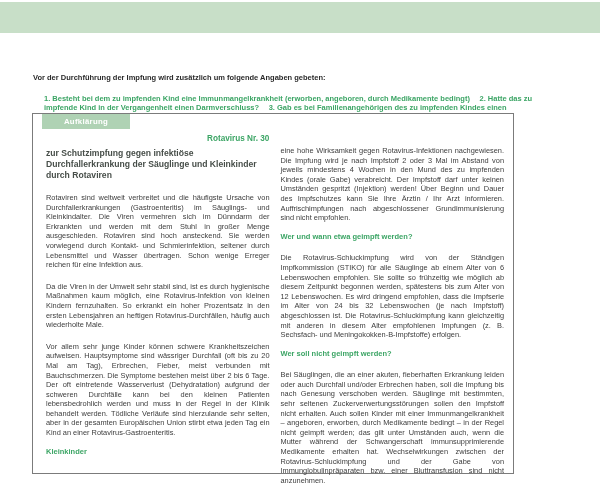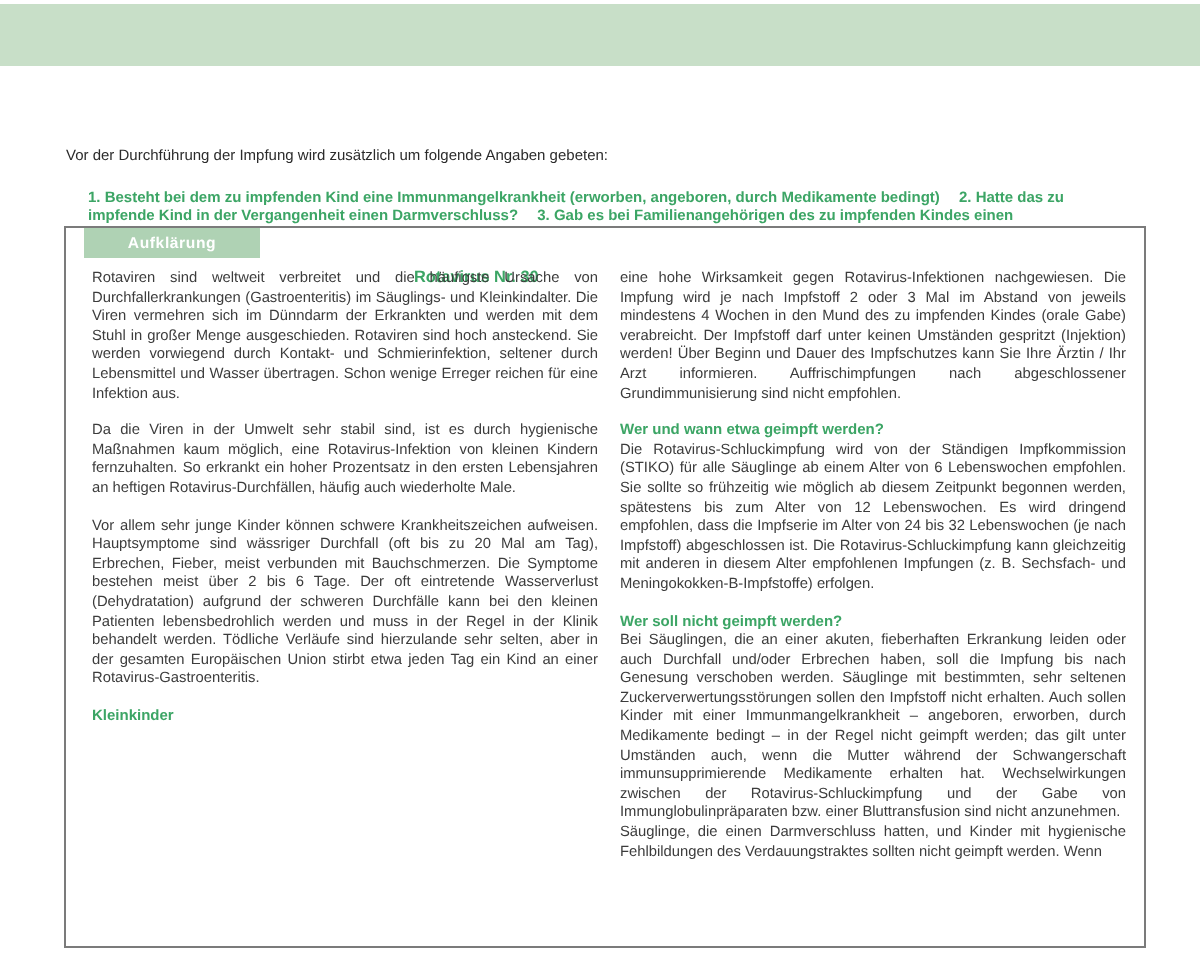--- a/index.html
+++ b/index.html
@@ -18,30 +18,30 @@
     position: absolute; left: 0; top: 2px;
     width: 600px; height: 31px;
     background: var(--banner);
   }
   .pre-form {
     position: absolute; left: 33px; top: 73px; width: 537px;
   }
   .pre-note {
     margin: 0 0 4px 0;
     font-size: 7.5px; line-height: 9.5px;
-    font-weight: normal; color: #2b2b2b;
+    font-weight: bold; color: #2b2b2b;
   }
   .pre-questions {
     margin: 11px;
     font-size: 7.5px; line-height: 9.5px;
     font-weight: bold; color: var(--accent);
   }
   .sheet {
     position: absolute; left: 32px; top: 113px;
-    width: 541px; height: 361px;
+    width: 482px; height: 361px;
     border: 1px solid #7b7b7b;
     background: #ffffff;
   }
   .tab {
     position: absolute; left: 9px; top: 0;
     width: 88px; height: 15px;
     background: var(--tab);
     color: #ffffff; font-weight: bold; font-size: 7.8px;
     display: flex; align-items: center; justify-content: center;
     letter-spacing: 0.3px;
@@ -55,21 +55,21 @@
     display: flex; gap: 11px;
   }
   .col { flex: 1; min-width: 0; }
   .subtitle {
     margin: 14px 0 10px 0;
     width: 222px;
     font-size: 8.6px; line-height: 11px;
     font-weight: bold; color: #474e49;
   }
   .para {
-    margin: 0 0 9px 0;
+    margin: 12px 0 9px 0;
     font-size: 7.4px; line-height: 9.6px;
     color: #3c3c3c;
     text-align: justify;
   }
   .para.no-gap { margin-bottom: 0; }
   .col-heading {
     margin: 0;
     font-size: 7.5px; line-height: 9.6px;
     font-weight: bold; color: var(--accent);
   }
@@ -85,20 +85,21 @@
 </div>
 
 <div class="sheet">
   <div class="tab">
     <span>Aufklärung</span>
   </div>
   <div class="doc-number">Rotavirus Nr. 30</div>
 
   <div class="columns">
     <div class="col">
+      <h1 class="subtitle">zur Schutzimpfung gegen infektiöse Durchfallerkrankung der Säuglinge und Kleinkinder durch Rotaviren</h1>
       <p class="para">Rotaviren sind weltweit verbreitet und die häufigste Ursache von Durchfallerkrankungen (Gastroenteritis) im Säuglings- und Kleinkindalter. Die Viren vermehren sich im Dünndarm der Erkrankten und werden mit dem Stuhl in großer Menge ausgeschieden. Rotaviren sind hoch ansteckend. Sie werden vorwiegend durch Kontakt- und Schmierinfektion, seltener durch Lebensmittel und Wasser übertragen. Schon wenige Erreger reichen für eine Infektion aus.</p>
       <p class="para">Da die Viren in der Umwelt sehr stabil sind, ist es durch hygienische Maßnahmen kaum möglich, eine Rotavirus-Infektion von kleinen Kindern fernzuhalten. So erkrankt ein hoher Prozentsatz in den ersten Lebensjahren an heftigen Rotavirus-Durchfällen, häufig auch wiederholte Male.</p>
       <p class="para">Vor allem sehr junge Kinder können schwere Krankheitszeichen aufweisen. Hauptsymptome sind wässriger Durchfall (oft bis zu 20 Mal am Tag), Erbrechen, Fieber, meist verbunden mit Bauchschmerzen. Die Symptome bestehen meist über 2 bis 6 Tage. Der oft eintretende Wasserverlust (Dehydratation) aufgrund der schweren Durchfälle kann bei den kleinen Patienten lebensbedrohlich werden und muss in der Regel in der Klinik behandelt werden. Tödliche Verläufe sind hierzulande sehr selten, aber in der gesamten Europäischen Union stirbt etwa jeden Tag ein Kind an einer Rotavirus-Gastroenteritis.</p>
       <h2 class="col-heading">Kleinkinder</h2>
     </div>
     <div class="col">
       <p class="para">eine hohe Wirksamkeit gegen Rotavirus-Infektionen nachgewiesen. Die Impfung wird je nach Impfstoff 2 oder 3 Mal im Abstand von jeweils mindestens 4 Wochen in den Mund des zu impfenden Kindes (orale Gabe) verabreicht. Der Impfstoff darf unter keinen Umständen gespritzt (Injektion) werden! Über Beginn und Dauer des Impfschutzes kann Sie Ihre Ärztin / Ihr Arzt informieren. Auffrischimpfungen nach abgeschlossener Grundimmunisierung sind nicht empfohlen.</p>
       <h2 class="col-heading">Wer und wann etwa geimpft werden?</h2>
       <p class="para">Die Rotavirus-Schluckimpfung wird von der Ständigen Impfkommission (STIKO) für alle Säuglinge ab einem Alter von 6 Lebenswochen empfohlen. Sie sollte so frühzeitig wie möglich ab diesem Zeitpunkt begonnen werden, spätestens bis zum Alter von 12 Lebenswochen. Es wird dringend empfohlen, dass die Impfserie im Alter von 24 bis 32 Lebenswochen (je nach Impfstoff) abgeschlossen ist. Die Rotavirus-Schluckimpfung kann gleichzeitig mit anderen in diesem Alter empfohlenen Impfungen (z. B. Sechsfach- und Meningokokken-B-Impfstoffe) erfolgen.</p>
       <h2 class="col-heading">Wer soll nicht geimpft werden?</h2>

